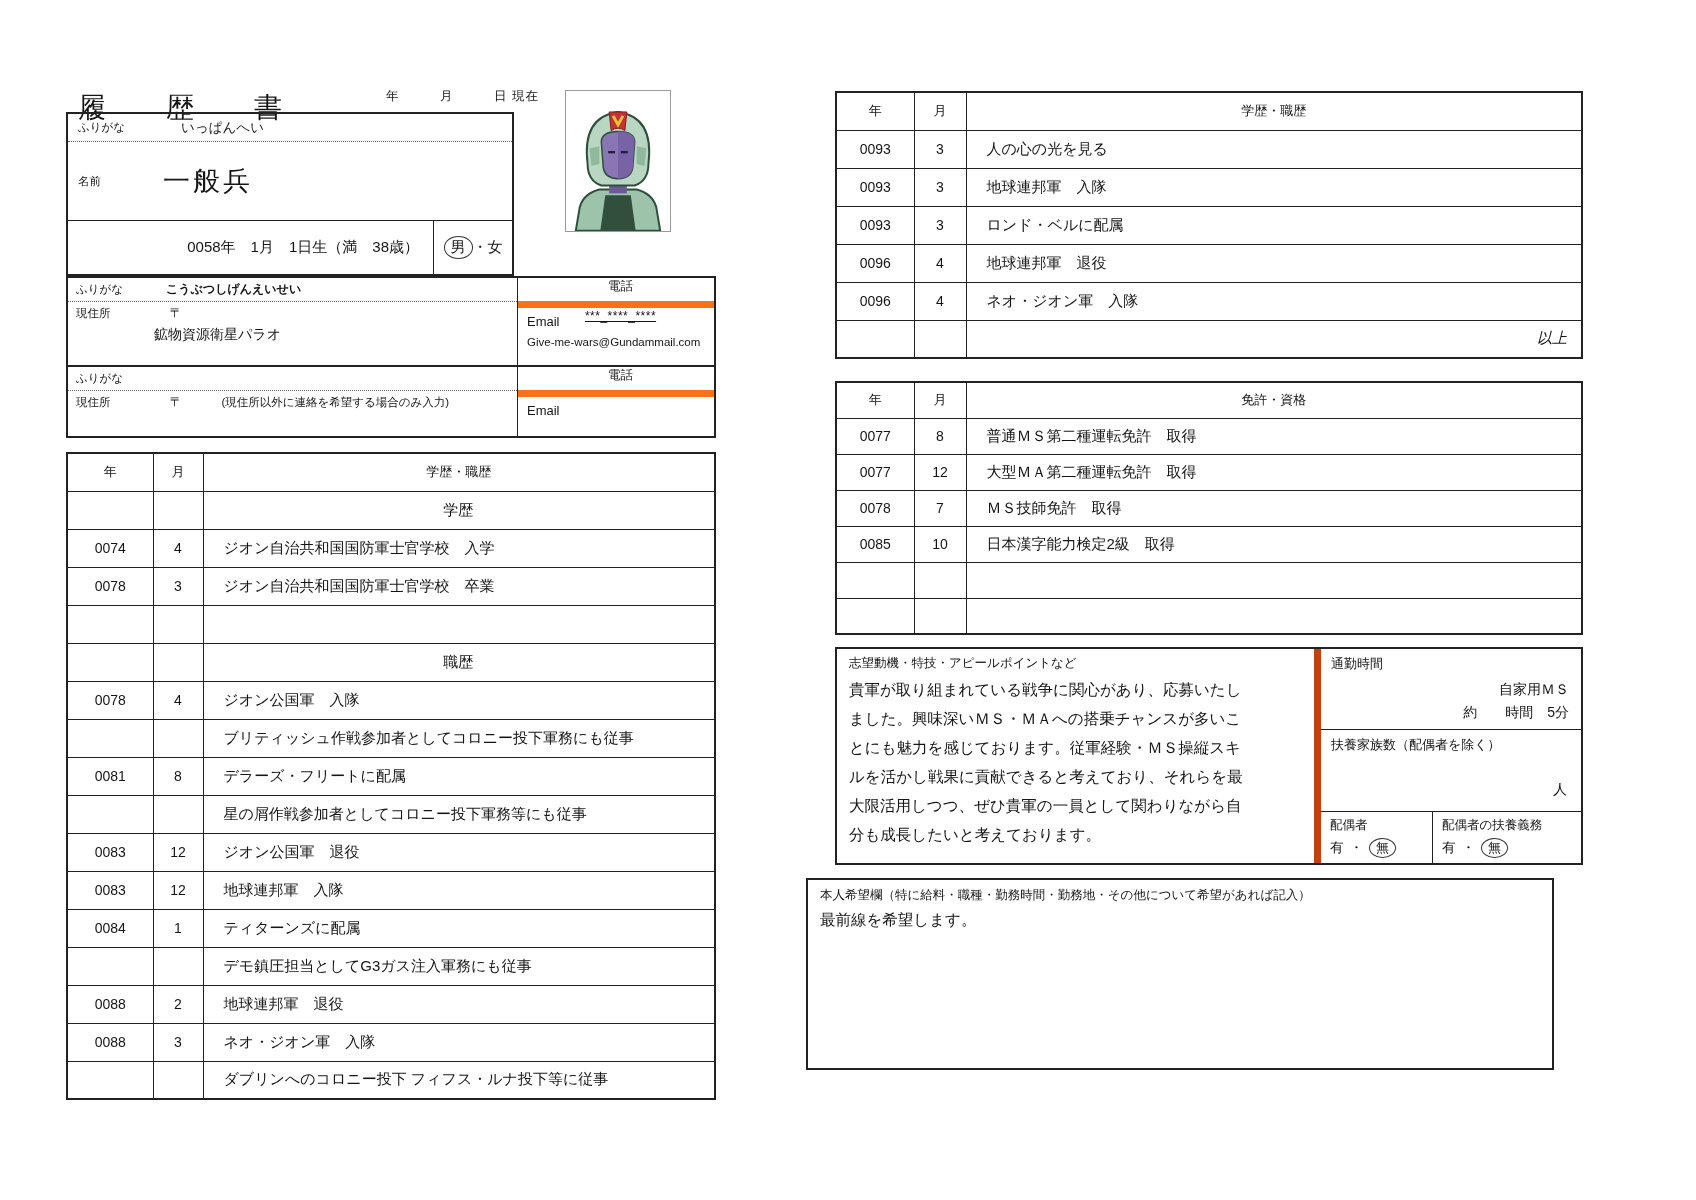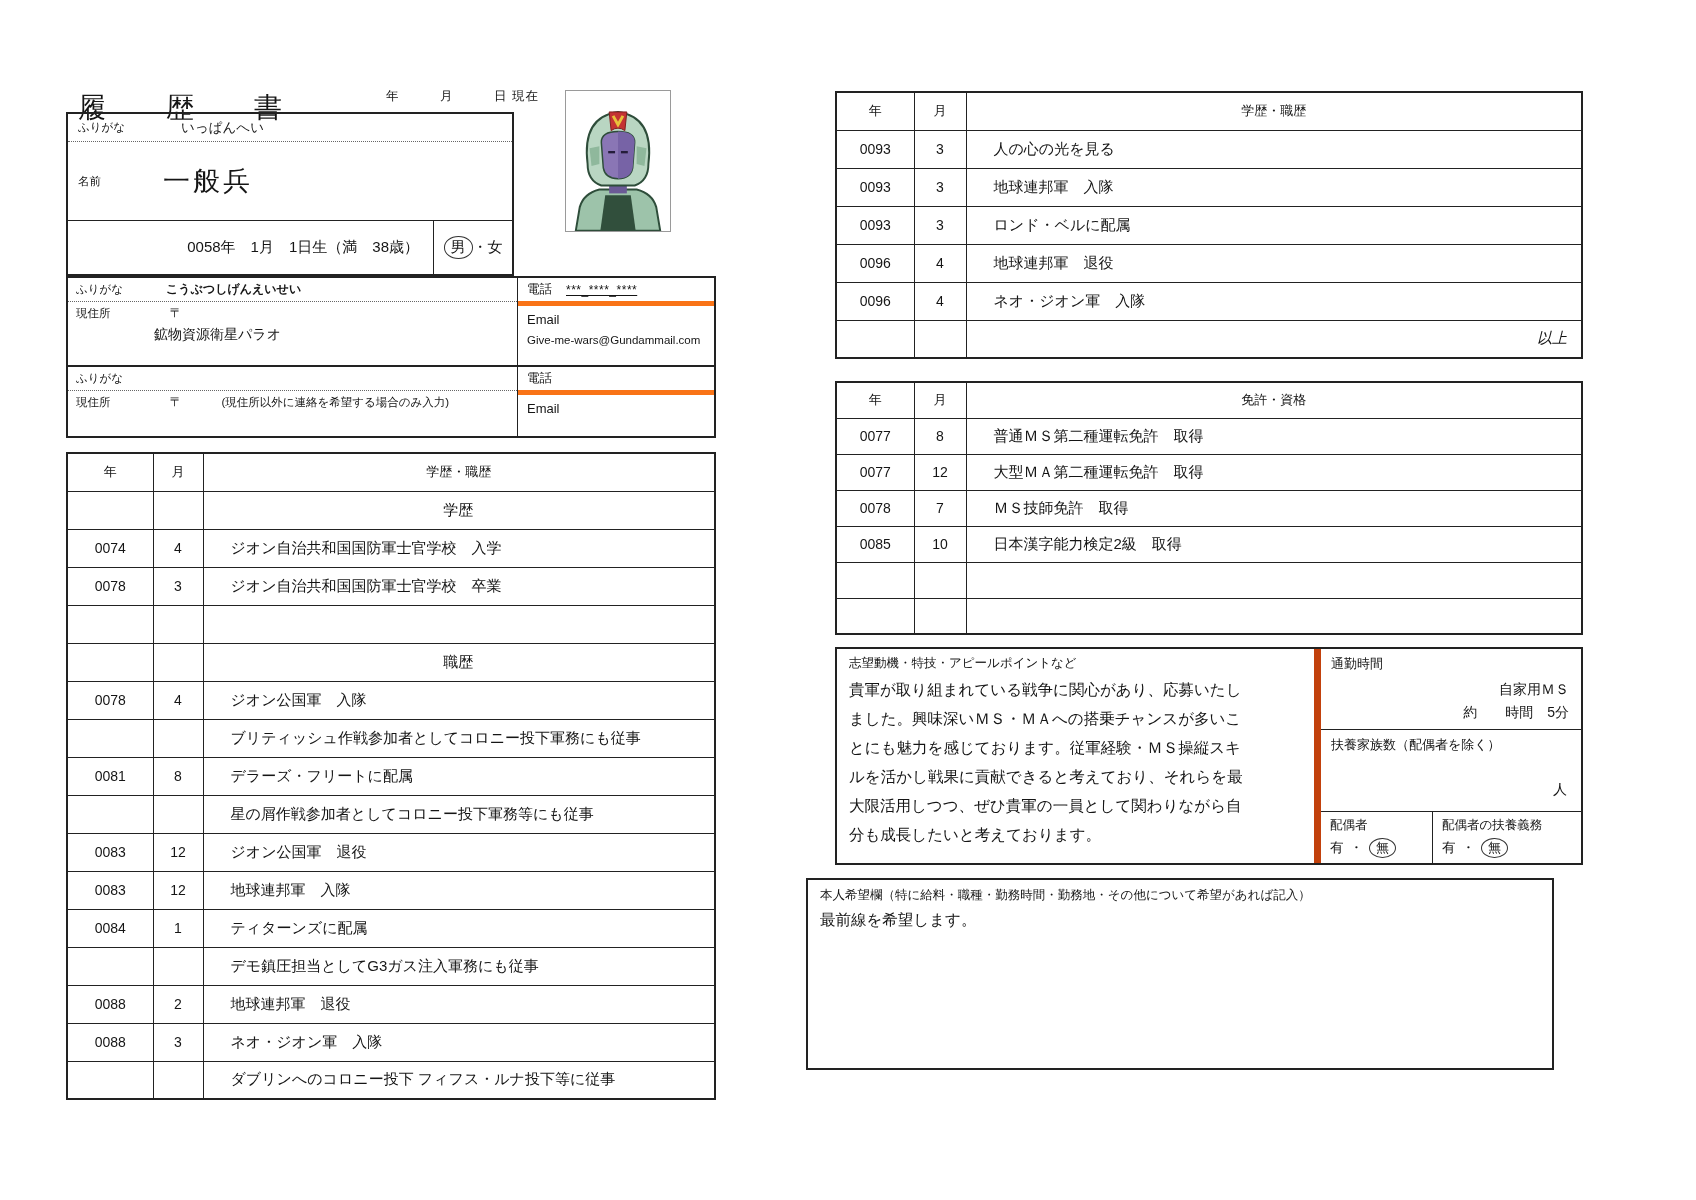--- a/index.html
+++ b/index.html
@@ -32,36 +32,36 @@
   .cb-block{display:grid;grid-template-columns:1fr 196px;}
   .cb-b1{height:87px;border-bottom:2px solid #222;}
   .cb-b2{flex:1;}
   .cb-left{border-right:1px solid #222;}
   .cb-furigana{height:23px;border-bottom:1px dotted #666;display:flex;align-items:center;padding-left:8px;}
   .cb-furigana .val{margin-left:43px;font-size:12px;font-weight:bold;}
   .cb-addr{padding:3px 8px;font-size:11.5px;}
   .cb-addr .mark{margin-left:56px;font-size:12.5px;}
   .cb-addr-val{margin:4px 0 0 78px;font-size:14px;font-family:Liberation Serif, serif;}
   .cb-note{font-size:11.5px;margin-left:36px;}
-  .phone-row{height:23px;border-bottom:5px solid #f97316;display:flex;align-items:center;gap:14px;padding-left:9px;font-size:12.5px;}
+  .phone-row{height:23px;border-bottom:7px solid #f97316;display:flex;align-items:center;gap:14px;padding-left:9px;font-size:12.5px;flex-direction:column;}
   .phone-val{font-size:12px;letter-spacing:.5px;text-decoration:underline;}
   .email-area{padding:4px 9px;font-size:13px;line-height:20px;}
   .email-val{font-size:11.5px;}
 
   
   table{border-collapse:collapse;table-layout:fixed;}
   .hist{border:2px solid #222;position:absolute;}
   .hist th{font-size:13px;font-weight:400;border:1px solid #222;height:32px;}
   .hist td{border:1px solid #222;overflow:hidden;white-space:nowrap;}
   .hist tr{height:38px;}
   #license-table tr{height:36px;}
   .cell-year{text-align:center;font-size:14px;border-right:1px dotted #888 !important;}
   th.hy{border-right:1px dotted #888 !important;}
   .cell-month{text-align:center;font-size:14px;}
-  .cell-detail{padding-left:27px;font-size:15px;}
+  .cell-detail{padding-left:20px;font-size:15px;}
   .cell-detail.center{text-align:center;padding-left:0;}
   .cell-detail.right{text-align:right;padding-right:14px;padding-left:0;font-style:italic;}
   #history-table{left:66px;top:452px;width:650px;}
   #edu2-table{left:835px;top:91px;width:748px;}
   #license-table{left:835px;top:381px;width:748px;}
 
   
   .motivation{left:835px;top:647px;width:748px;height:218px;border:2px solid #222;display:flex;}
   .mv-left{width:484px;border-right:7px solid #c2410c;padding:6px 12px;box-sizing:border-box;}
   .mv-label{font-size:12.5px;margin-bottom:3px;}

